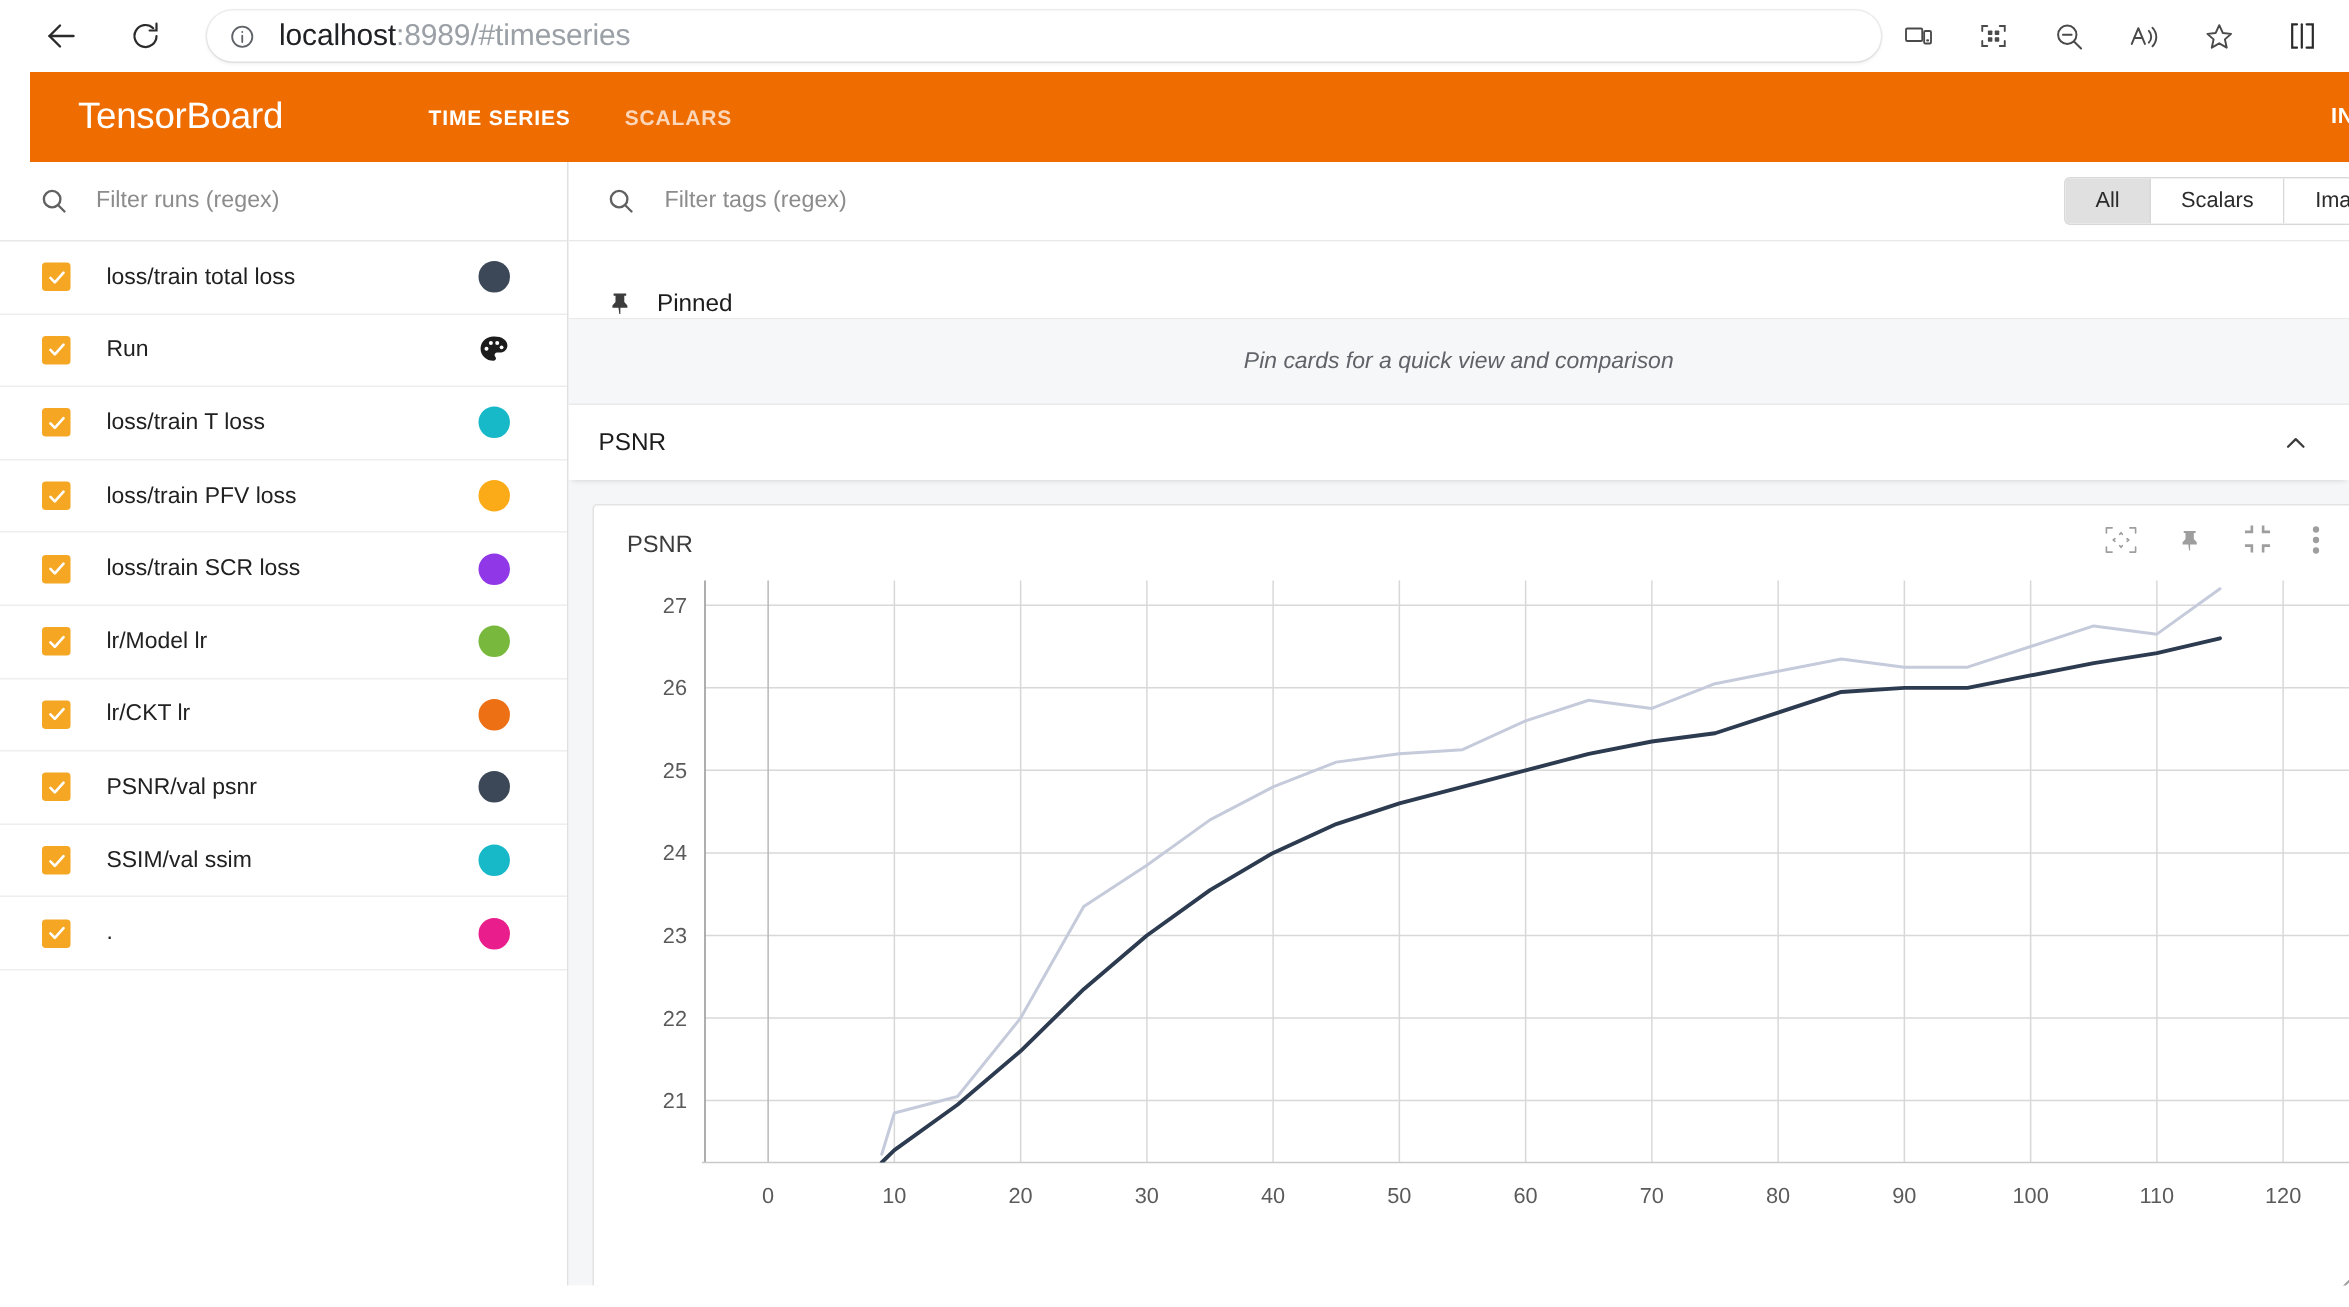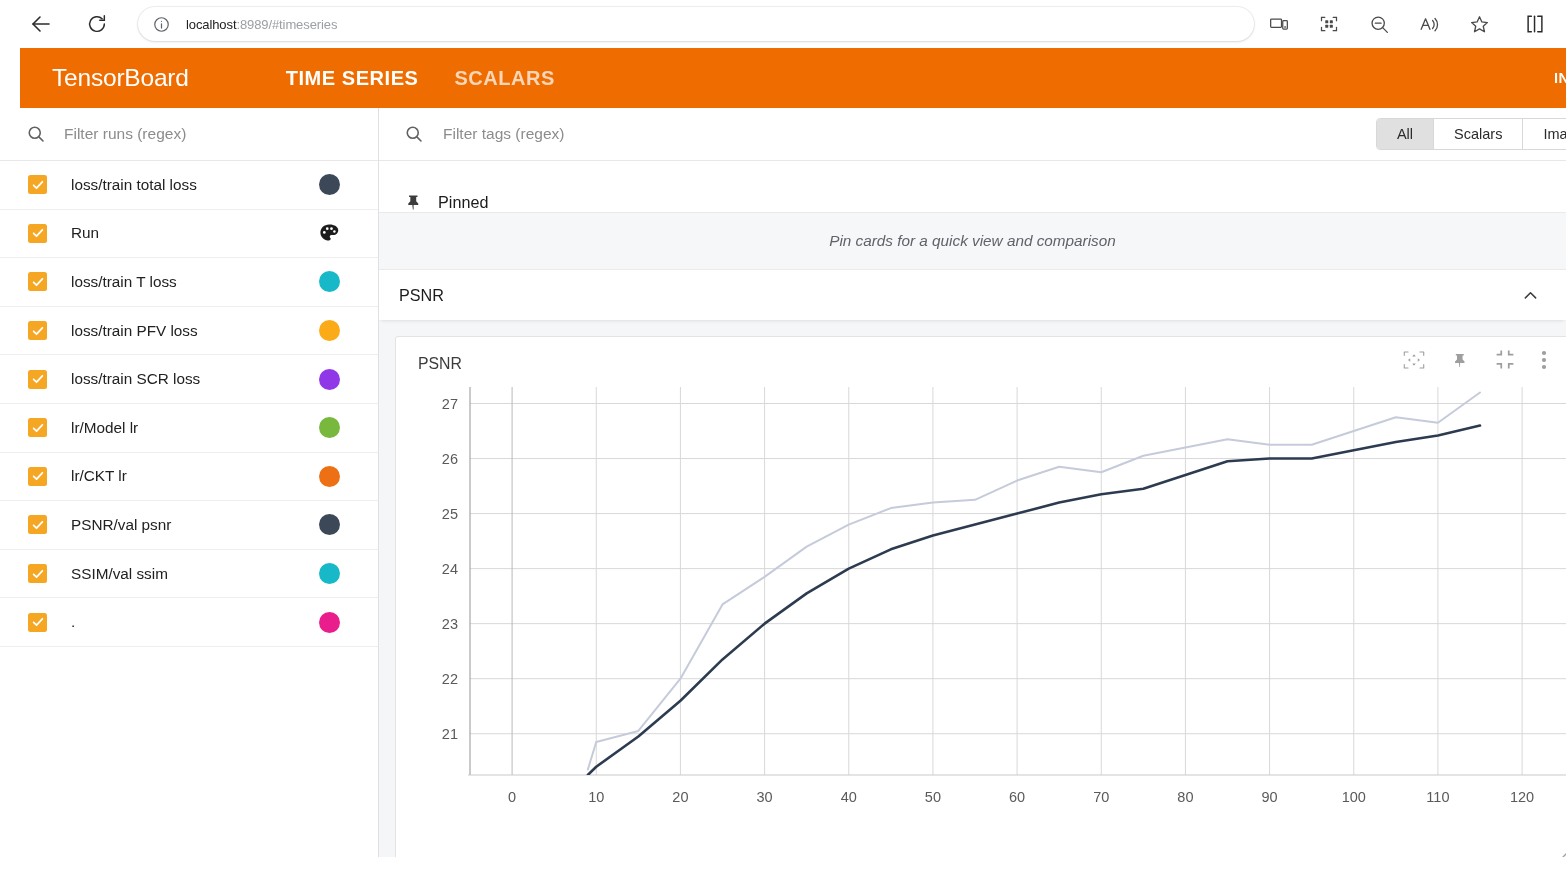--- a/index.html
+++ b/index.html
@@ -41,21 +41,21 @@
     max-width: 1130px;
     cursor: text;
   }
   #info-icon {
     width: 18px; height: 18px; flex: 0 0 auto;
     margin-right: 16px;
     display: flex; align-items: center; justify-content: center;
     color: #5f6368;
   }
   #url-text {
-    font-size: 13px; color: #9aa0a6;
+    font-size: 20px; color: #9aa0a6;
     white-space: nowrap; overflow: hidden;
     letter-spacing: -0.1px;
   }
   #url-text .host { color: #202124; }
 
   #toolbar-icons {
     display: flex; align-items: center; gap: 0px;
     flex: 0 0 auto; margin-left: auto;
   }
   .tb-icon {
@@ -88,21 +88,21 @@
     white-space: nowrap;
   }
   #tb-tabs {
     display: flex; align-items: stretch;
     height: 74px; margin-left: 79px;
   }
   .tb-tab {
     display: flex; align-items: center;
     padding: 12px 18px;
     color: rgba(255,255,255,0.72);
-    font-size: 20px; font-weight: bold;
+    font-size: 14px; font-weight: bold;
     letter-spacing: 0.55px;
     cursor: pointer; position: relative;
     white-space: nowrap;
   }
   .tb-tab.active { color: #ffffff; }
   .tb-tab.active::after {
     content: ""; position: absolute;
     left: 0; right: 0; bottom: 0; height: 3px;
     background: #ffffff;
   }

